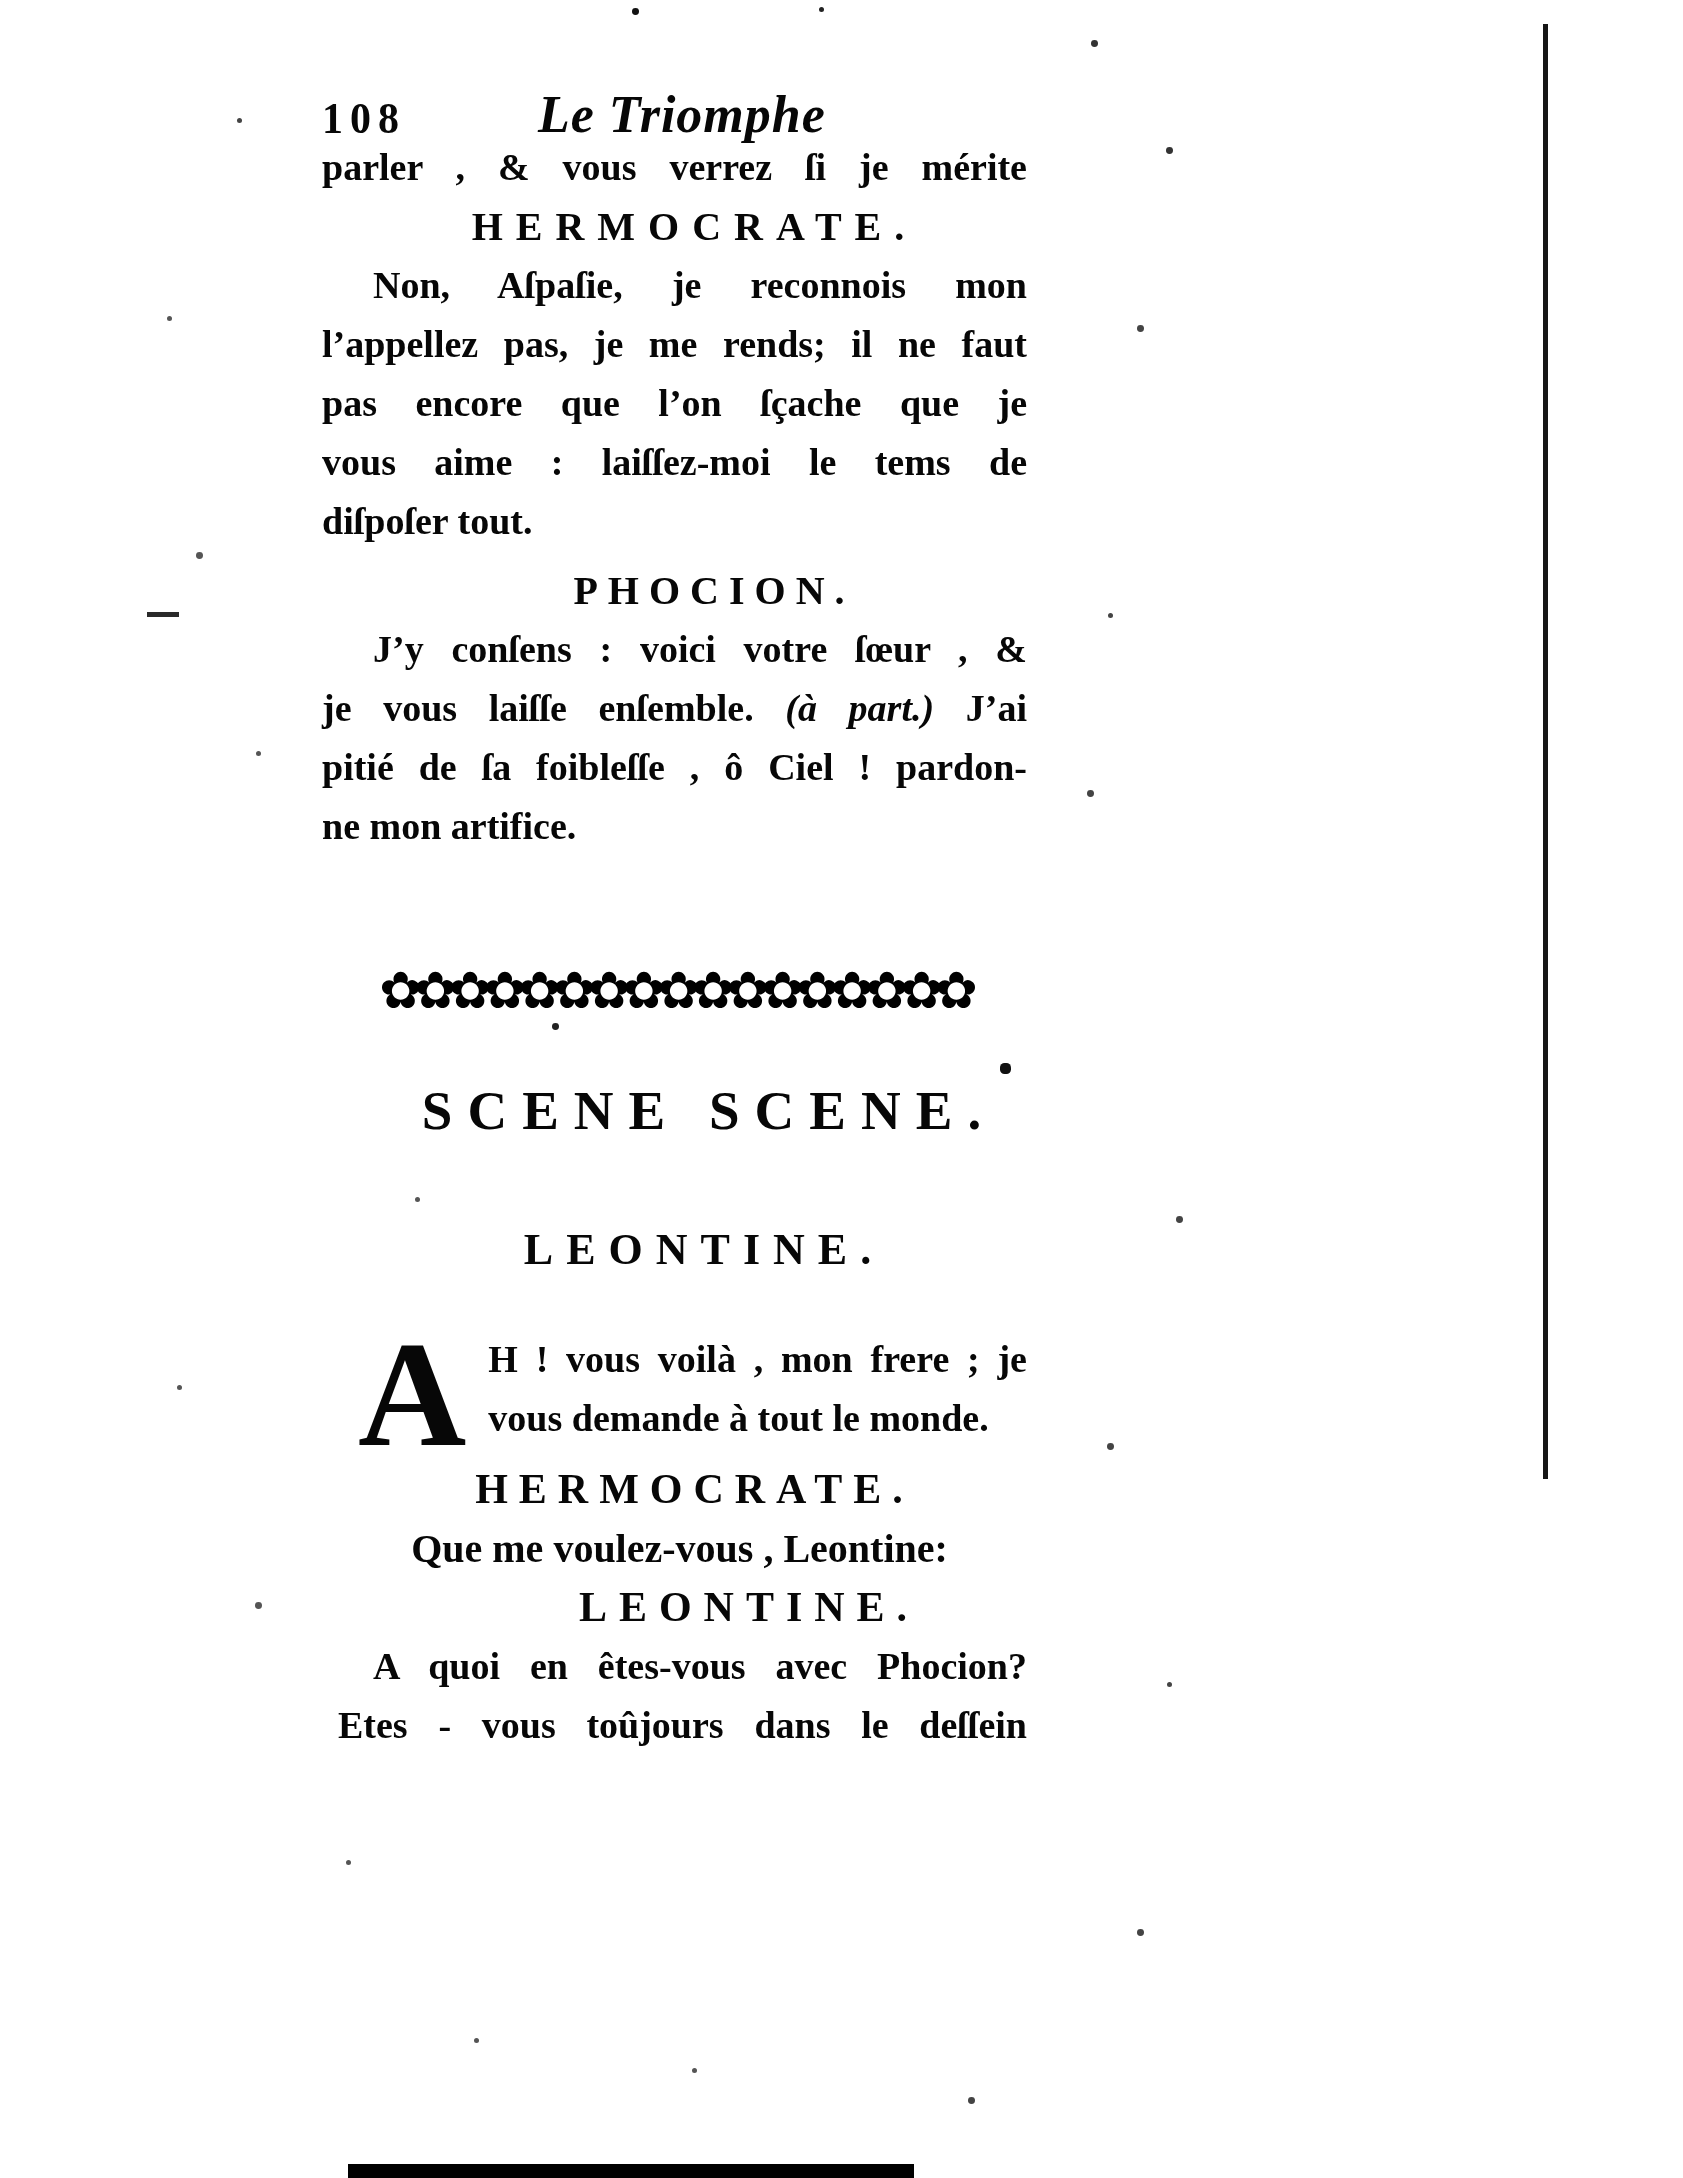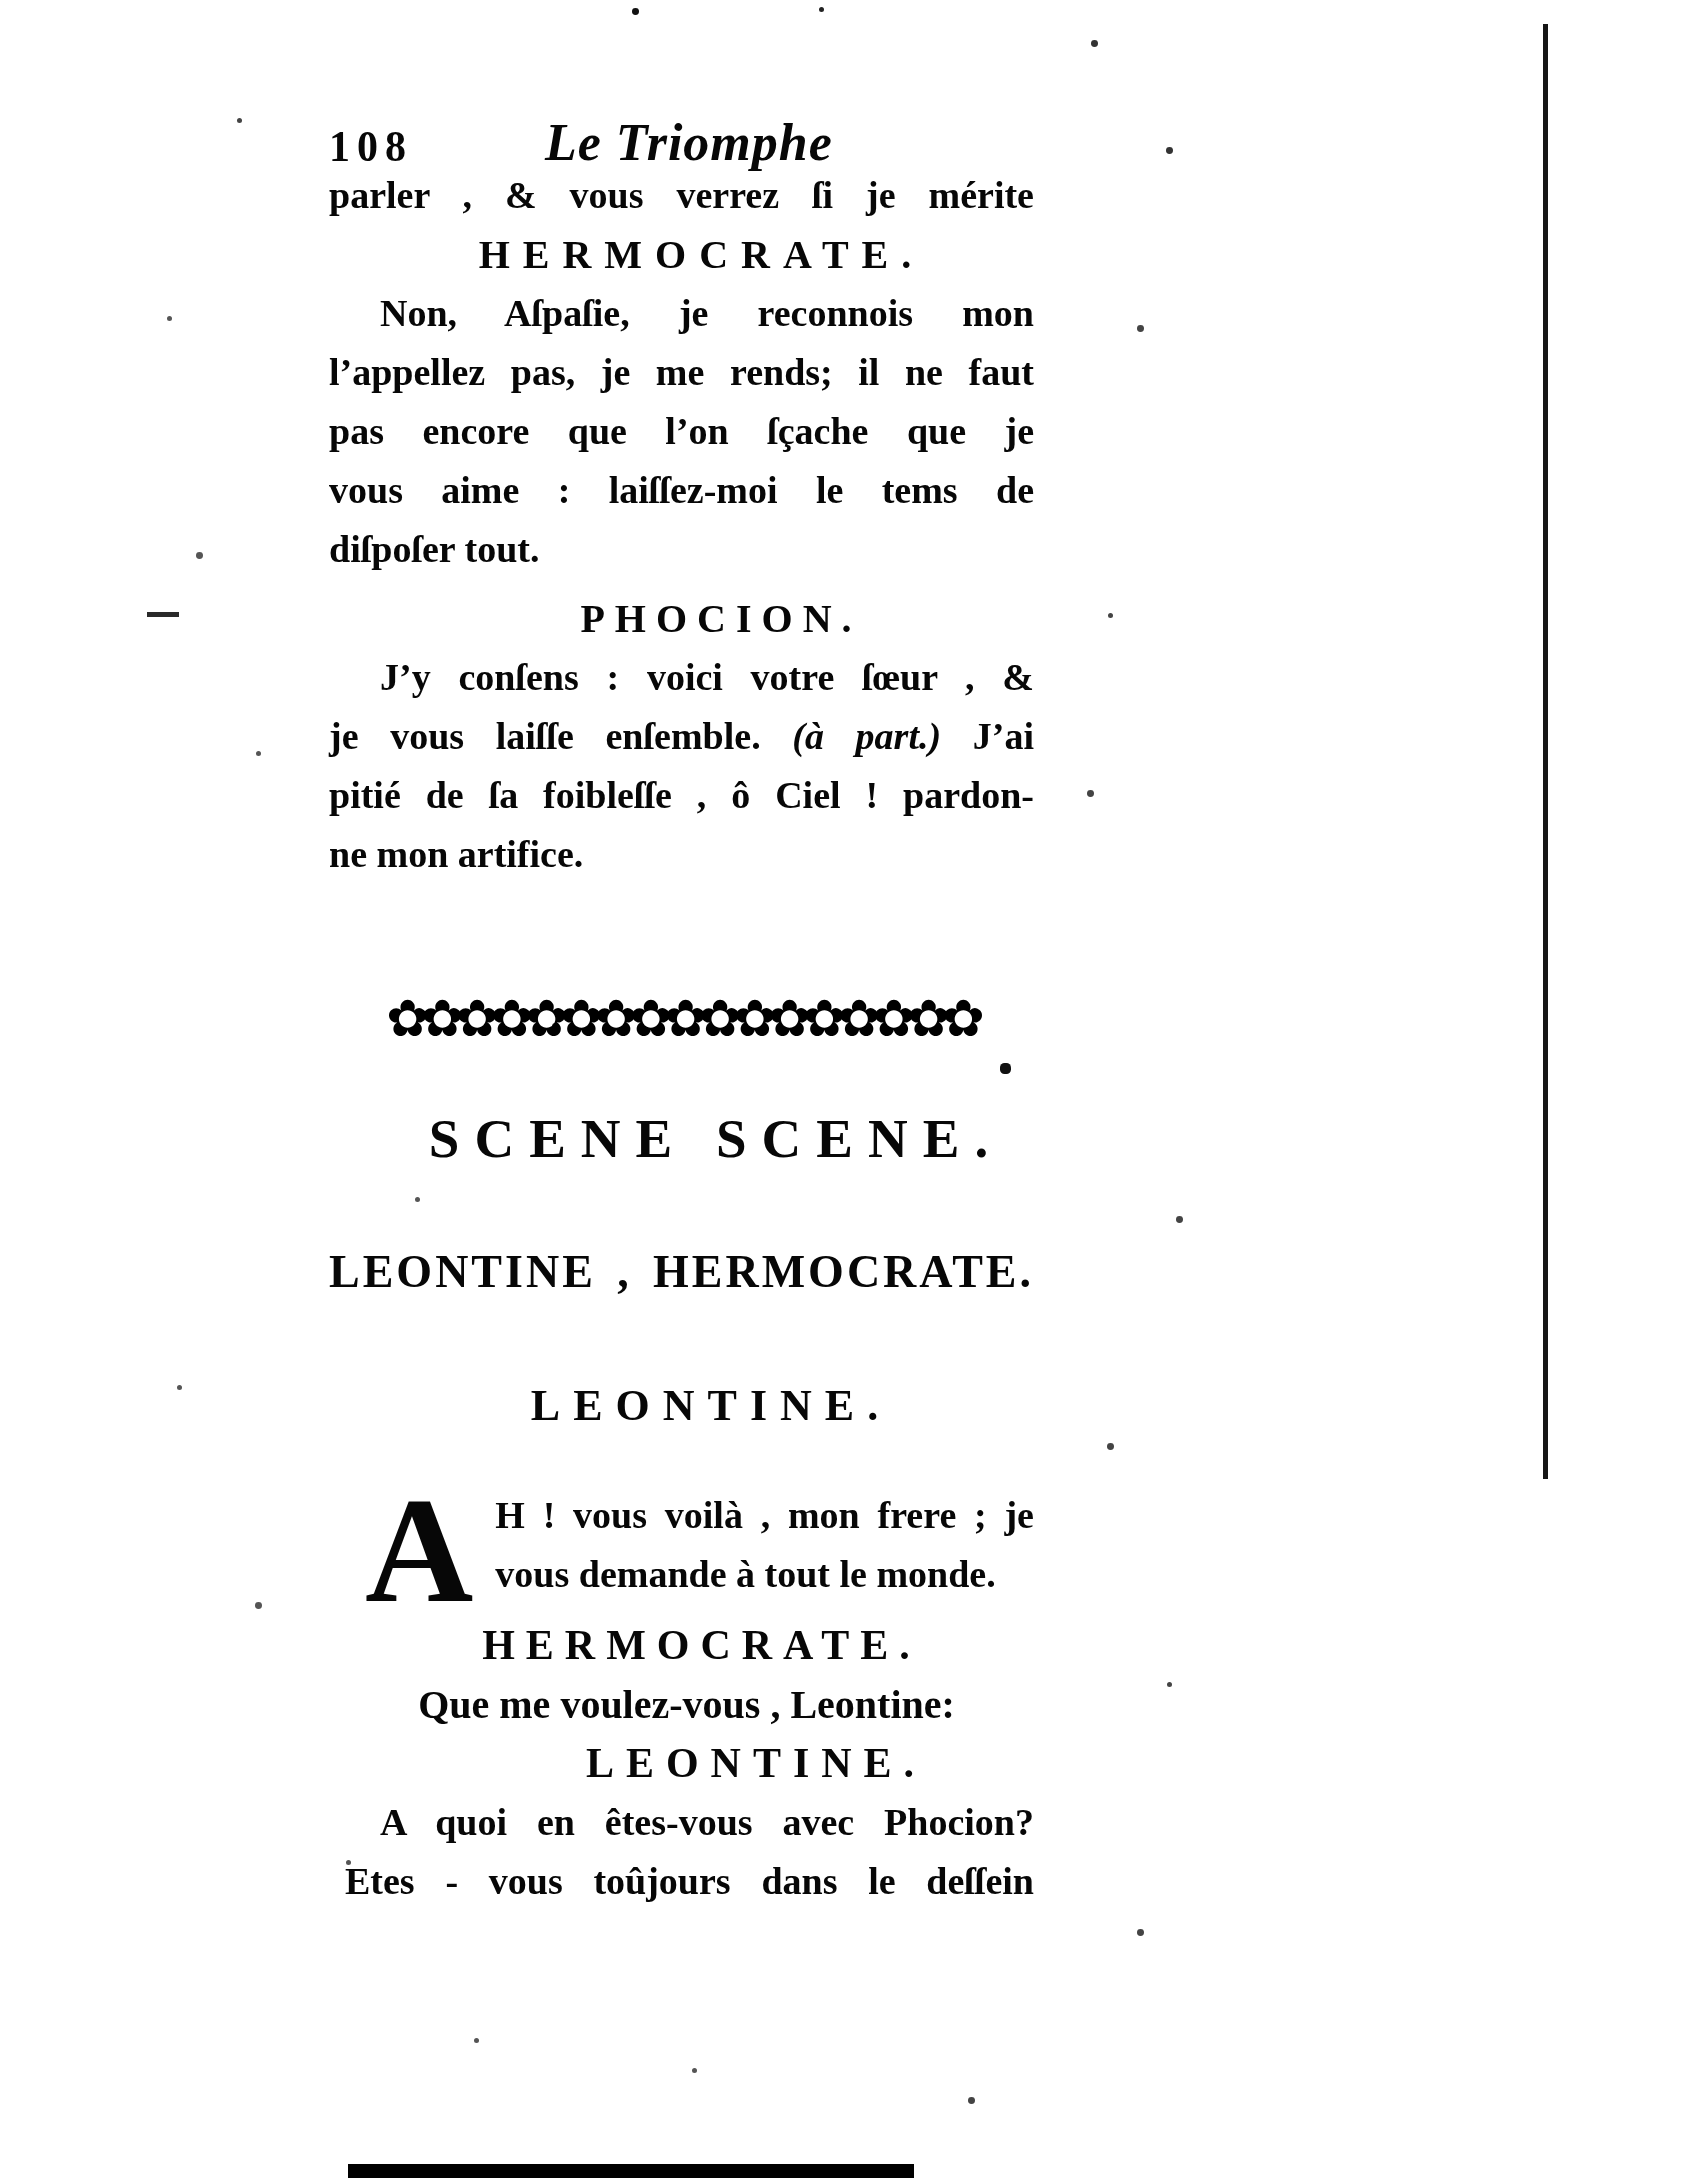--- a/index.html
+++ b/index.html
@@ -5,21 +5,21 @@
   html,body{margin:0;padding:0;background:#e8e8e8;}
   .page{
     position:relative;
     width:1683px;height:2178px;
     background:#ffffff;
     overflow:hidden;
     font-family:"Liberation Serif","DejaVu Serif",serif;
     font-weight:bold;
     color:#070707;
   }
-  .column{position:absolute;left:329px;top:85px;width:705px;margin-top:28px;}
+  .column{position:absolute;left:322px;top:85px;width:705px;}
   .header{display:flex;align-items:baseline;height:53px;font-size:42px;}
   .pagenum{width:216px;letter-spacing:7px;transform:scaleY(1.05);}
   .runtitle{font-style:italic;font-size:52px;letter-spacing:1px;}
   .line{
     font-size:38px;line-height:59px;height:59px;
     white-space:nowrap;
     text-align:justify;text-align-last:justify;font-family:Liberation Serif, serif;
   }
   .endline{text-align-last:left;}
   .indent{padding-left:51px;}
@@ -115,21 +115,20 @@
       <div class="line indent">J’y conſens : voici votre ſœur , &amp;</div>
       <div class="line"><span>je vous laiſſe enſemble. </span><span class="it">(à part.)</span><span> J’ai</span></div>
       <div class="line">pitié de ſa foibleſſe , ô Ciel ! pardon-</div>
       <div class="line endline">ne mon artifice.</div>
     </div>
 
     <div class="ornament">✿✿✿✿✿✿✿✿✿✿✿✿✿✿✿✿✿</div>
 
     <div class="scene-heading">SCENE SCENE.</div>
 
-    <div class="scene-chars">LEONTINE , HERMOCRATE.</div>
 
     <div class="speaker sp-leon1">LEONTINE.</div>
 
     <div class="dropcap-para">
       <span class="dropcap">A</span>
       <div class="dc-lines">
         <div class="line">H ! vous voilà , mon frere ; je</div>
         <div class="line endline">vous demande à tout le monde.</div>
       </div>
     </div>

